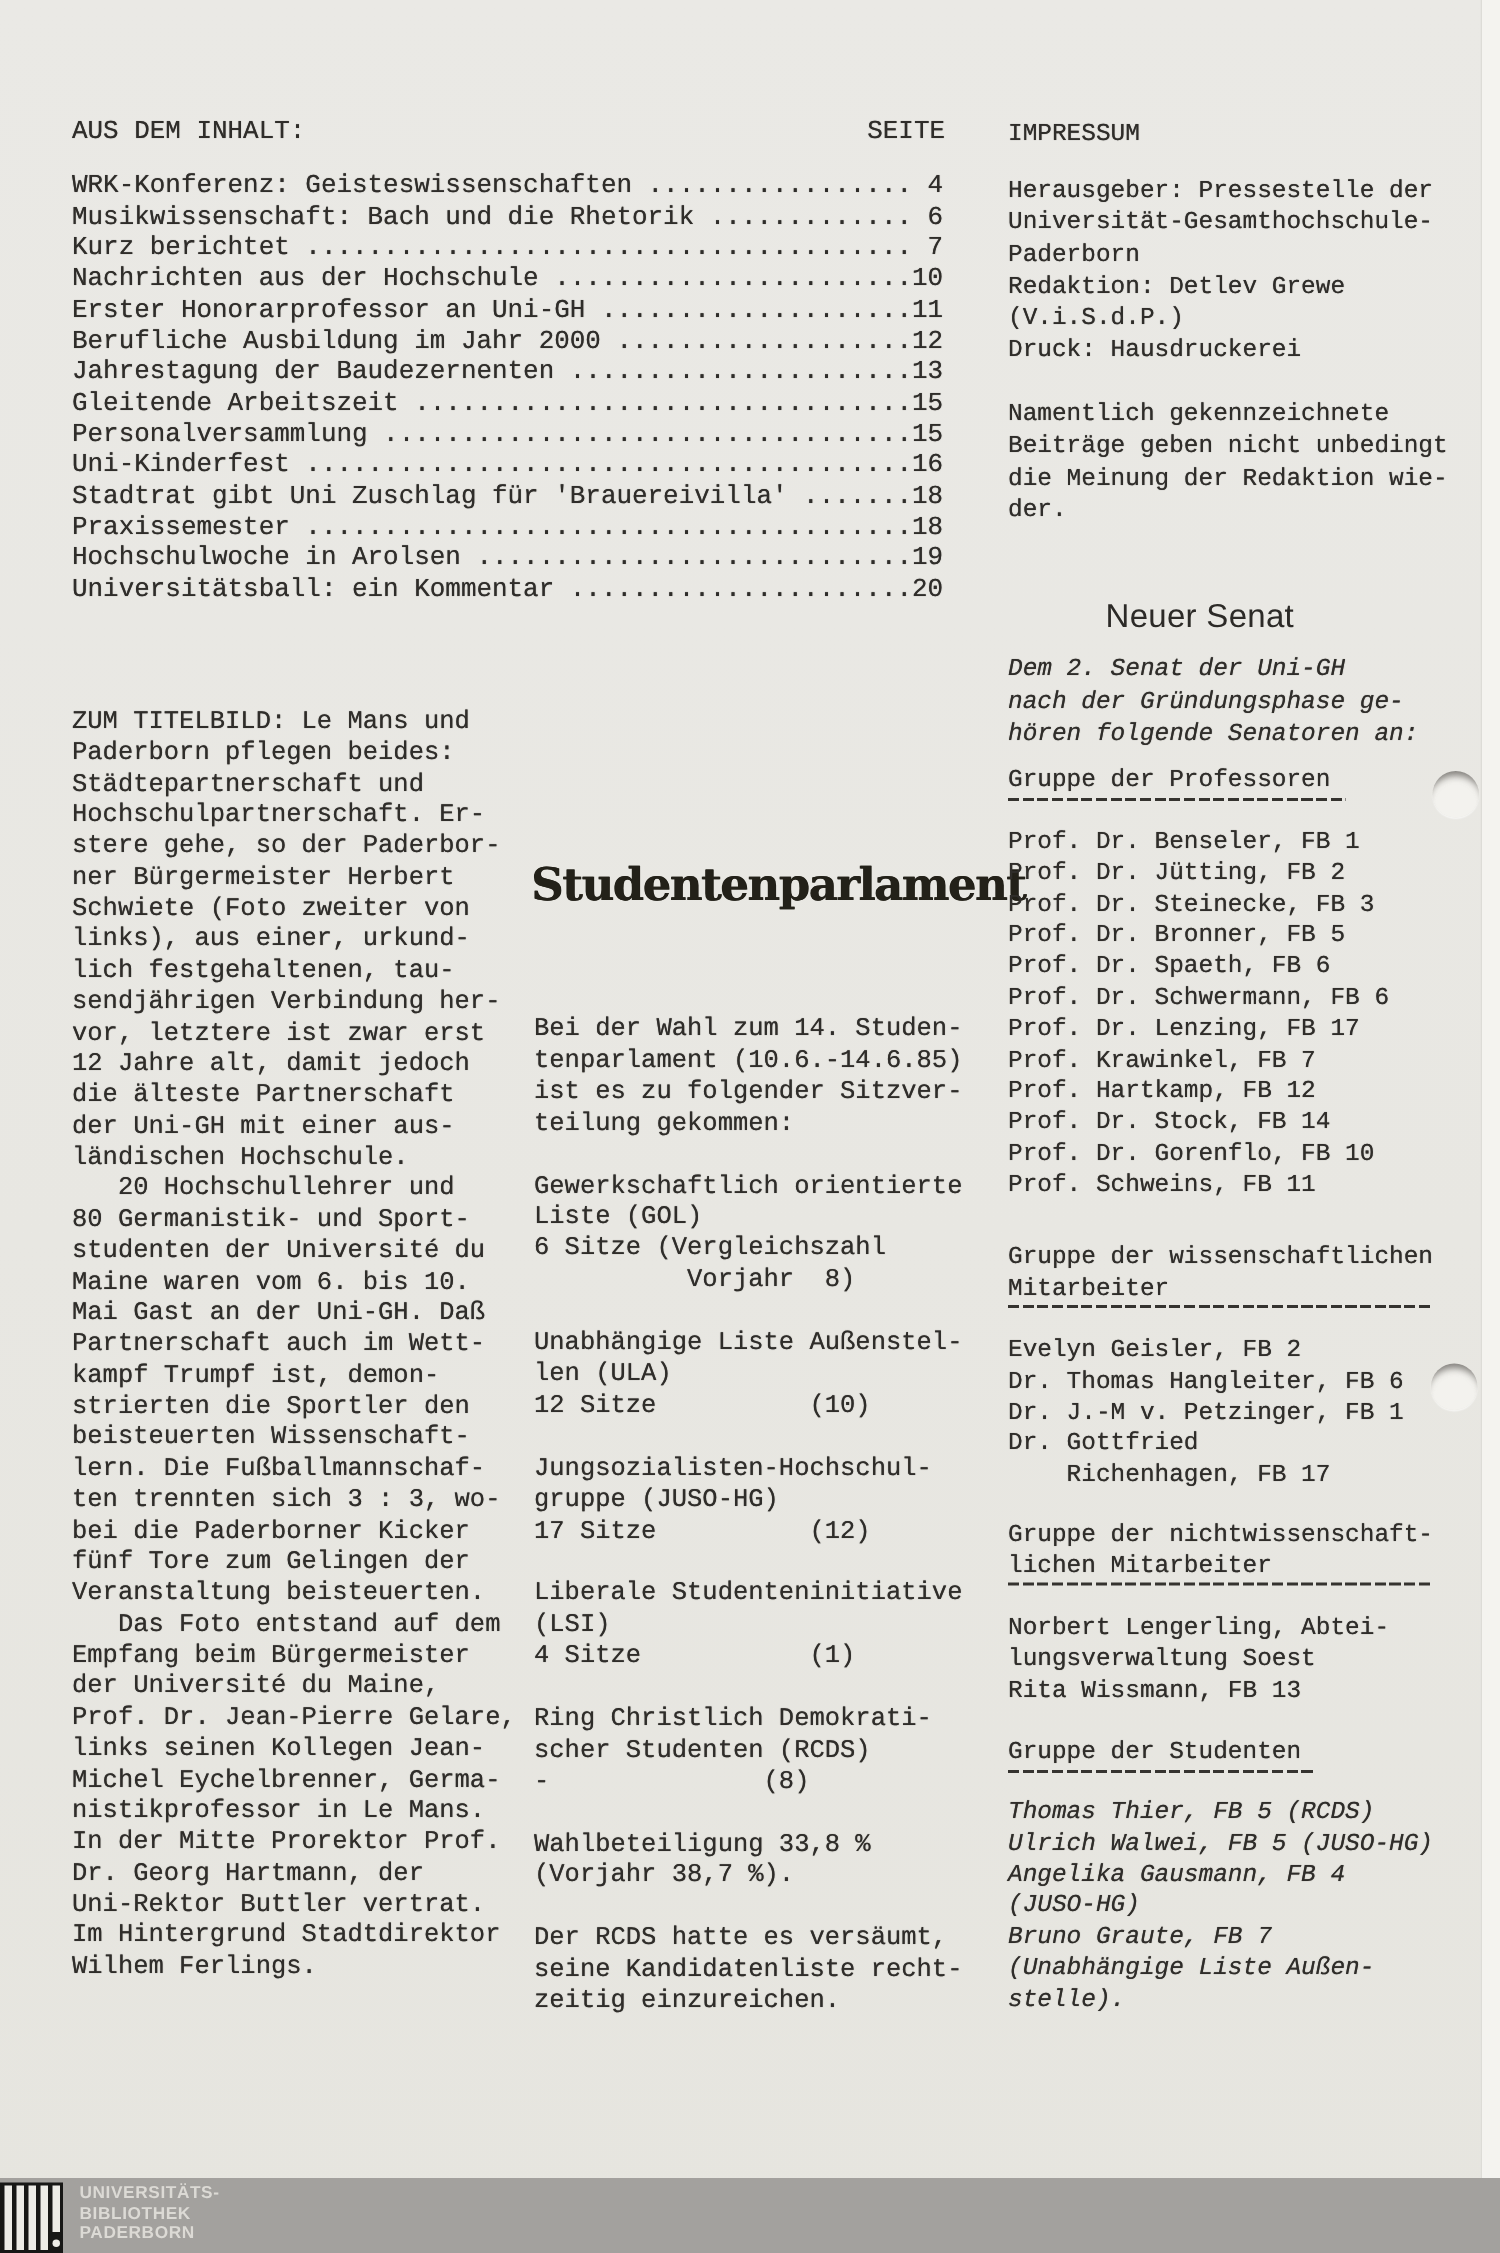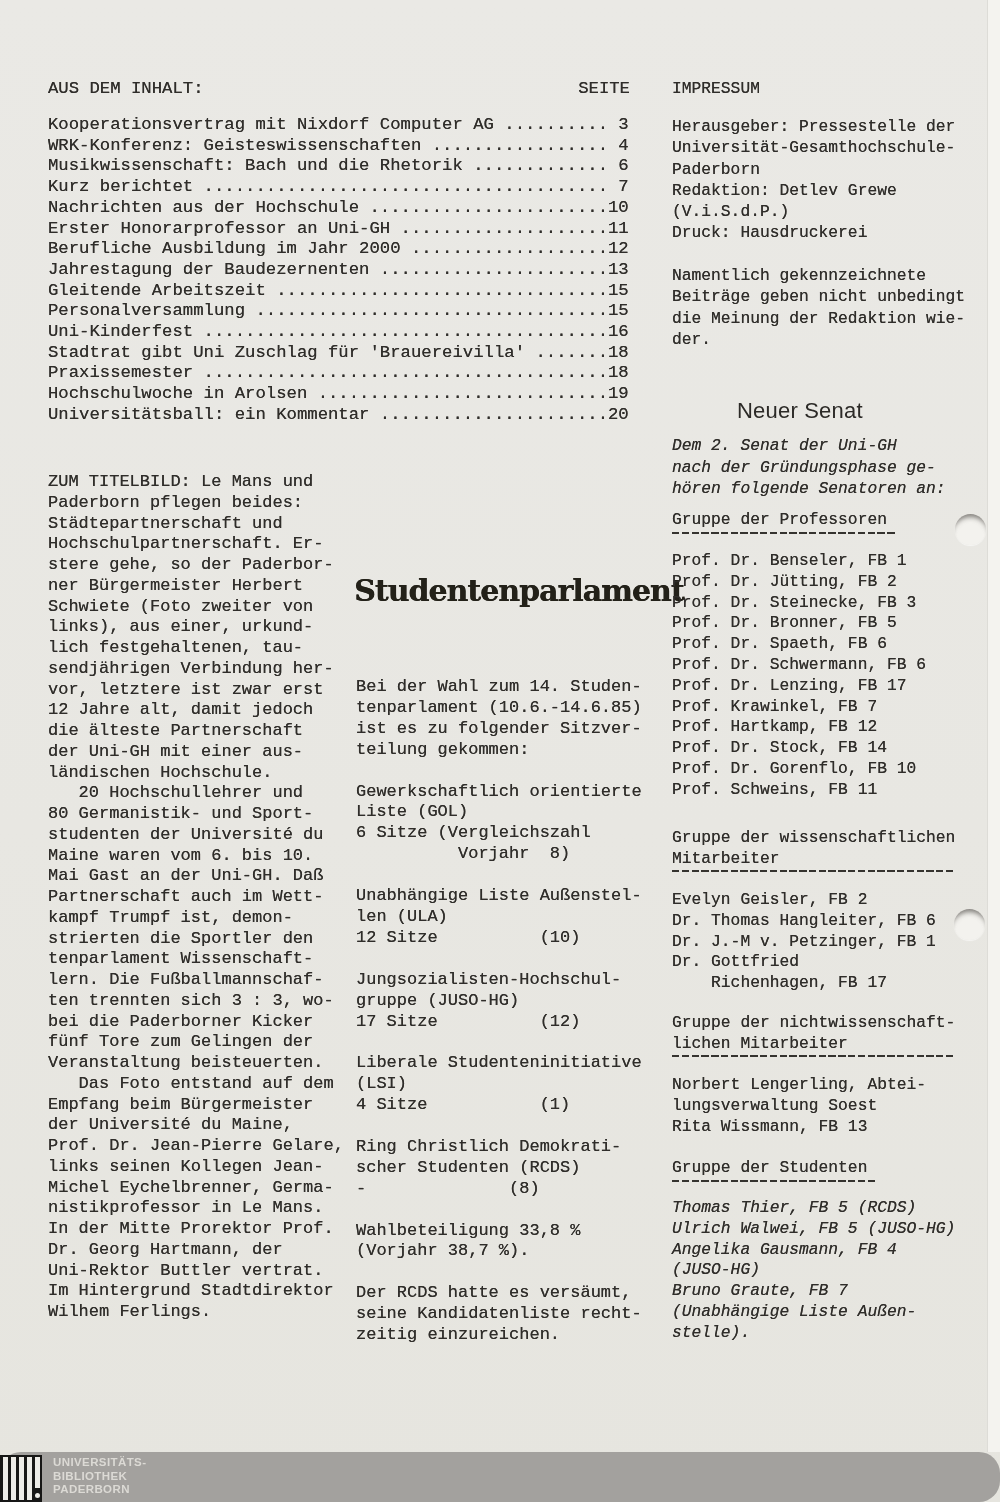--- a/index.html
+++ b/index.html
@@ -54,21 +54,21 @@
   .scan-edge { right:0; top:0; width:13px; height:1452px; background:#f4f3ef;
                border-left:1px solid #dddcd7; }
 
   .punch { width:31px; height:31px; border-radius:50%;
            background:radial-gradient(circle at 50% 58%, #f3f2ee 55%, #eceae5 100%);
            box-shadow:inset 0 7px 5px -4px rgba(95,92,88,0.75), 0 1px 1px rgba(255,255,255,0.6);
            z-index:3; }
   .punch1 { left:955px; top:514px; }
   .punch2 { left:954px; top:909px; }
 
-  .banner { left:0; top:1452px; width:1000px; height:50px; background:#a3a19e; z-index:2;border-radius:21px; }
+  .banner { left:0; top:1452px; width:1000px; height:50px; background:#a3a19e; z-index:2; }
   .logo-box { position:absolute; left:0; top:3px; width:42px; height:47px; background:#171716; }
   .logo-bar { position:absolute; top:2px; width:4.5px; height:43px; background:#edece7; }
   .logo-bar.b1 { left:3px; } .logo-bar.b2 { left:11px; } .logo-bar.b3 { left:19px; }
   .logo-bar.b4 { left:27px; } .logo-bar.b5 { left:35px; height:31px; }
   .logo-dot { position:absolute; left:35px; top:38px; width:5px; height:5px;
               border-radius:50%; background:#edece7; }
   .banner-text { position:absolute; left:53px; top:4px;
                  font-family:"Liberation Sans","DejaVu Sans",sans-serif;
                  font-size:11.5px; line-height:13.5px; font-weight:bold;
                  letter-spacing:0.4px; color:#dcdad5; }
@@ -81,21 +81,20 @@
   <div class="abs scan-edge"></div>
 
   <div class="abs toc-header mono ink">
     <span>AUS DEM INHALT:</span>
     <span>SEITE</span>
   </div>
 
   <div class="abs impressum-title mono ink">IMPRESSUM</div>
 
   <div class="abs toc mono ink">
-      <div>Kooperationsvertrag mit Nixdorf Computer AG .......... 3</div>
       <div>WRK-Konferenz: Geisteswissenschaften ................. 4</div>
       <div>Musikwissenschaft: Bach und die Rhetorik ............. 6</div>
       <div>Kurz berichtet ....................................... 7</div>
       <div>Nachrichten aus der Hochschule .......................10</div>
       <div>Erster Honorarprofessor an Uni-GH ....................11</div>
       <div>Berufliche Ausbildung im Jahr 2000 ...................12</div>
       <div>Jahrestagung der Baudezernenten ......................13</div>
       <div>Gleitende Arbeitszeit ................................15</div>
       <div>Personalversammlung ..................................15</div>
       <div>Uni-Kinderfest .......................................16</div>
@@ -122,21 +121,21 @@
       <div>der Uni-GH mit einer aus-</div>
       <div>ländischen Hochschule.</div>
       <div>   20 Hochschullehrer und</div>
       <div>80 Germanistik- und Sport-</div>
       <div>studenten der Université du</div>
       <div>Maine waren vom 6. bis 10.</div>
       <div>Mai Gast an der Uni-GH. Daß</div>
       <div>Partnerschaft auch im Wett-</div>
       <div>kampf Trumpf ist, demon-</div>
       <div>strierten die Sportler den</div>
-      <div>tenparlament Wissenschaft-</div>
+      <div>beisteuerten Wissenschaft-</div>
       <div>lern. Die Fußballmannschaf-</div>
       <div>ten trennten sich 3 : 3, wo-</div>
       <div>bei die Paderborner Kicker</div>
       <div>fünf Tore zum Gelingen der</div>
       <div>Veranstaltung beisteuerten.</div>
       <div>   Das Foto entstand auf dem</div>
       <div>Empfang beim Bürgermeister</div>
       <div>der Université du Maine,</div>
       <div>Prof. Dr. Jean-Pierre Gelare,</div>
       <div>links seinen Kollegen Jean-</div>

